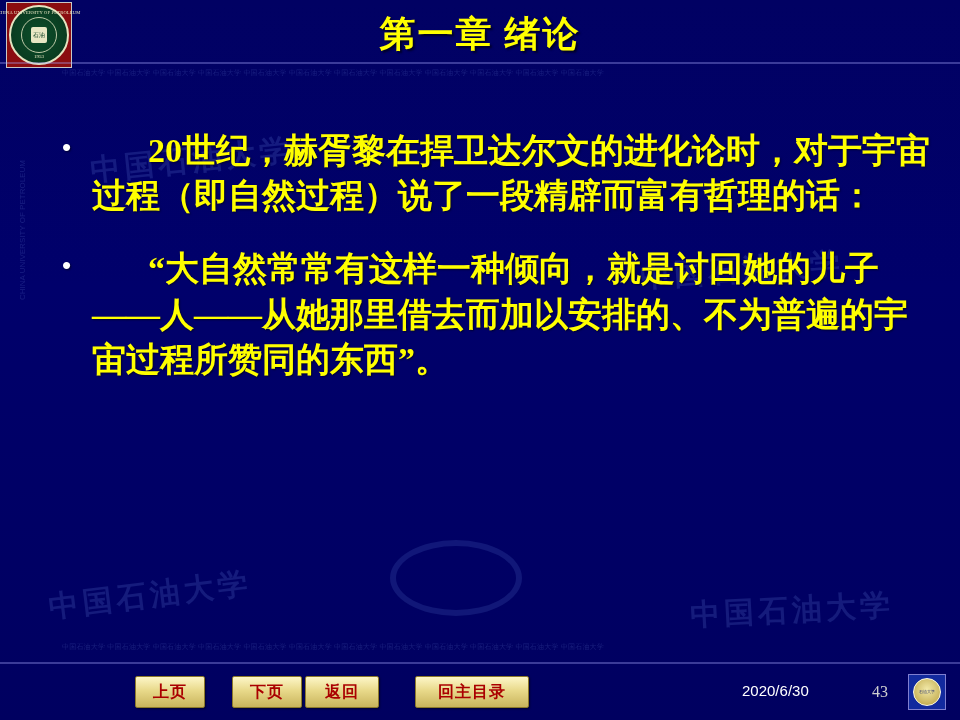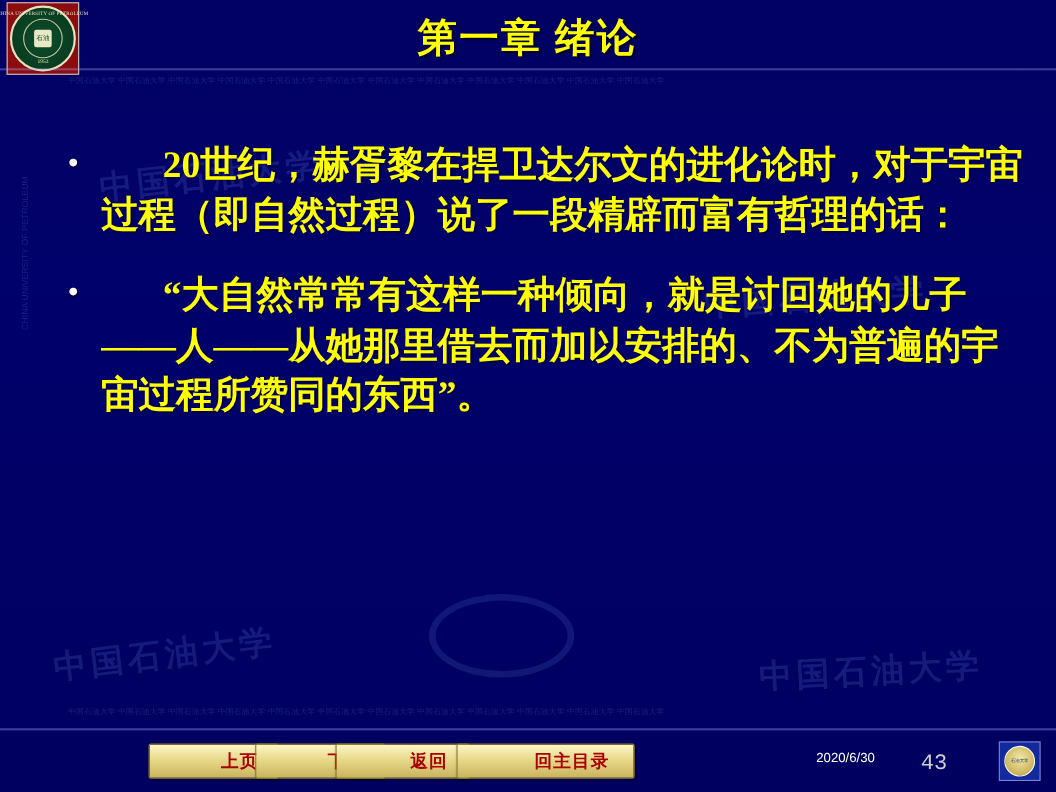--- a/index.html
+++ b/index.html
@@ -216,42 +216,41 @@
     border-radius: 2px;
     color: #aa0000;
     font-size: 16px;
     font-weight: bold;
     font-family: "Liberation Serif", serif;
     display: flex;
     align-items: center;
     justify-content: center;
     letter-spacing: 1px;
     box-shadow: 1px 1px 2px rgba(0,0,0,0.5);
-    padding-left: 48px;
   }
   .nav1 { left: 135px; width: 68px; }
   .nav2 { left: 212px; width: 68px; margin-left: 20px; }
   .nav3 { left: 305px; width: 72px; }
   .nav4 { left: 415px; width: 112px; }
 
   .date {
     position: absolute;
     top: 20px;
     left: 742px;
     color: #ffffff;
-    font-size: 12px;
+    font-size: 15px;
     font-family: "Liberation Sans", sans-serif;
   }
   .pagenum {
     position: absolute;
     top: 21px;
-    left: 837px;
+    left: 872px;
     color: #cfcfcf;
-    font-size: 20px;
-    font-family: Liberation Mono, monospace;
+    font-size: 16px;
+    font-family: Liberation Serif, serif;
   }
   .footer-logo {
     position: absolute;
     top: 12px;
     left: 908px;
     width: 36px;
     height: 34px;
     background: #122a9e;
     border: 1px solid #7f7fd0;
     display: flex;

